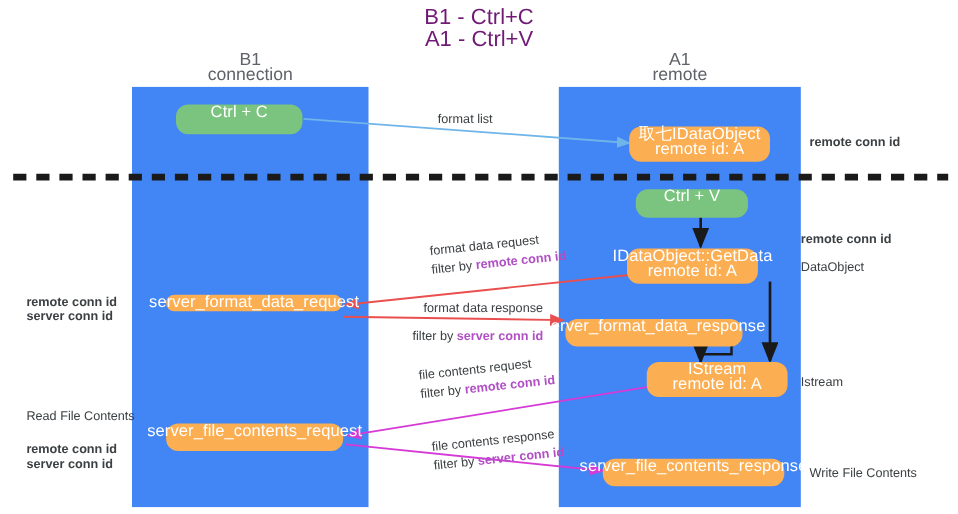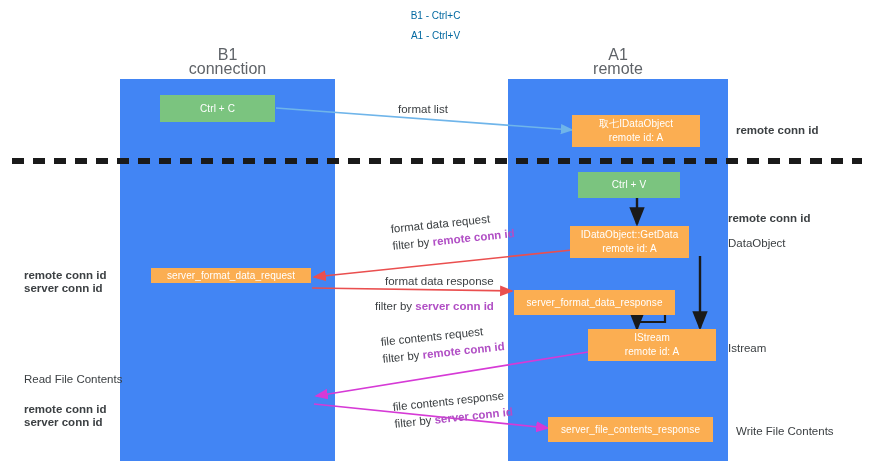--- a/index.html
+++ b/index.html
@@ -12,23 +12,23 @@
     color:#3c4043;
   }
   #stage{position:absolute;inset:0;}
 
   .abs{position:absolute;}
 
   
   .title{
     left:0;right:0;top:6px;
     text-align:center;
-    font-size:10px;
+    font-size:20px;
     line-height:20px;
-    color:#0369a1;
+    color:#701a75;
   }
 
   
   .lane-head{
     text-align:center;
     font-size:16px;
     line-height:14px;
     color:#5f6368;
   }
 
@@ -36,26 +36,27 @@
   .lane{
     background:#4285f4;
   }
 
   
   .box{
     box-sizing:border-box;
     display:flex;
     flex-direction:column;
     align-items:center;
-    justify-content:center;
+    justify-content:flex-start;
     color:#ffffff;
-    font-size:10px;
+    font-size:15px;
     line-height:14px;
     text-align:center;
     letter-spacing:.1px;
+    border-radius:11px;
   }
   .box.green{background:#7bc47f;}
   .box.orange{background:#fbae52;}
 
   
   .txt{
     font-size:11.5px;
     line-height:14px;
     color:#3c4043;
     white-space:nowrap;
@@ -147,20 +148,23 @@
 
   <div class="abs box orange" style="left:514px;top:279px;width:161px;height:25px;margin-top:11px;">
     <span>server_format_data_response</span>
   </div>
 
   <div class="abs box orange" style="left:588px;top:329px;width:128px;height:32px;">
     <span>IStream</span>
     <span>remote id: A</span>
   </div>
 
+  <div class="abs box orange" style="left:151px;top:385px;width:161px;height:25px;">
+    <span>server_file_contents_request</span>
+  </div>
 
   <div class="abs box orange" style="left:548px;top:417px;width:165px;height:25px;">
     <span>server_file_contents_response</span>
   </div>
 
   <div class="abs txt" style="left:398px;top:102px;">format list</div>
 
   <div class="abs" style="left:390px;top:222px;transform:rotate(-6deg);transform-origin:left top;">
     <div class="txt">format data request</div>
     <div class="txt" style="margin-top:3px;">

